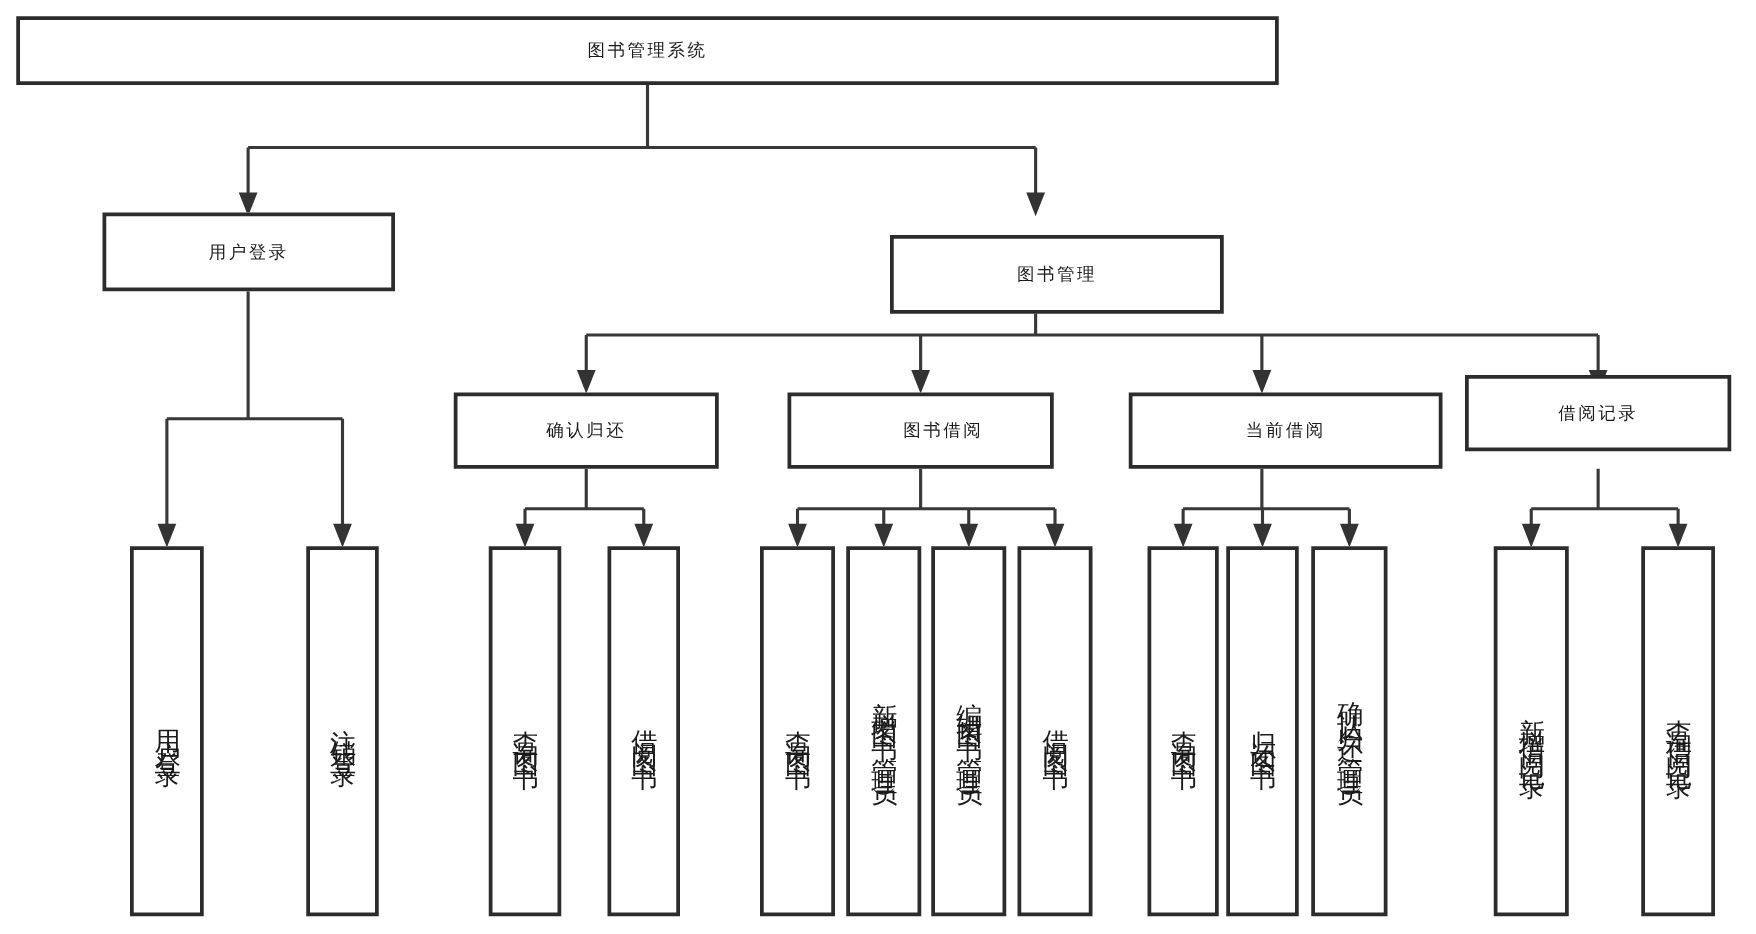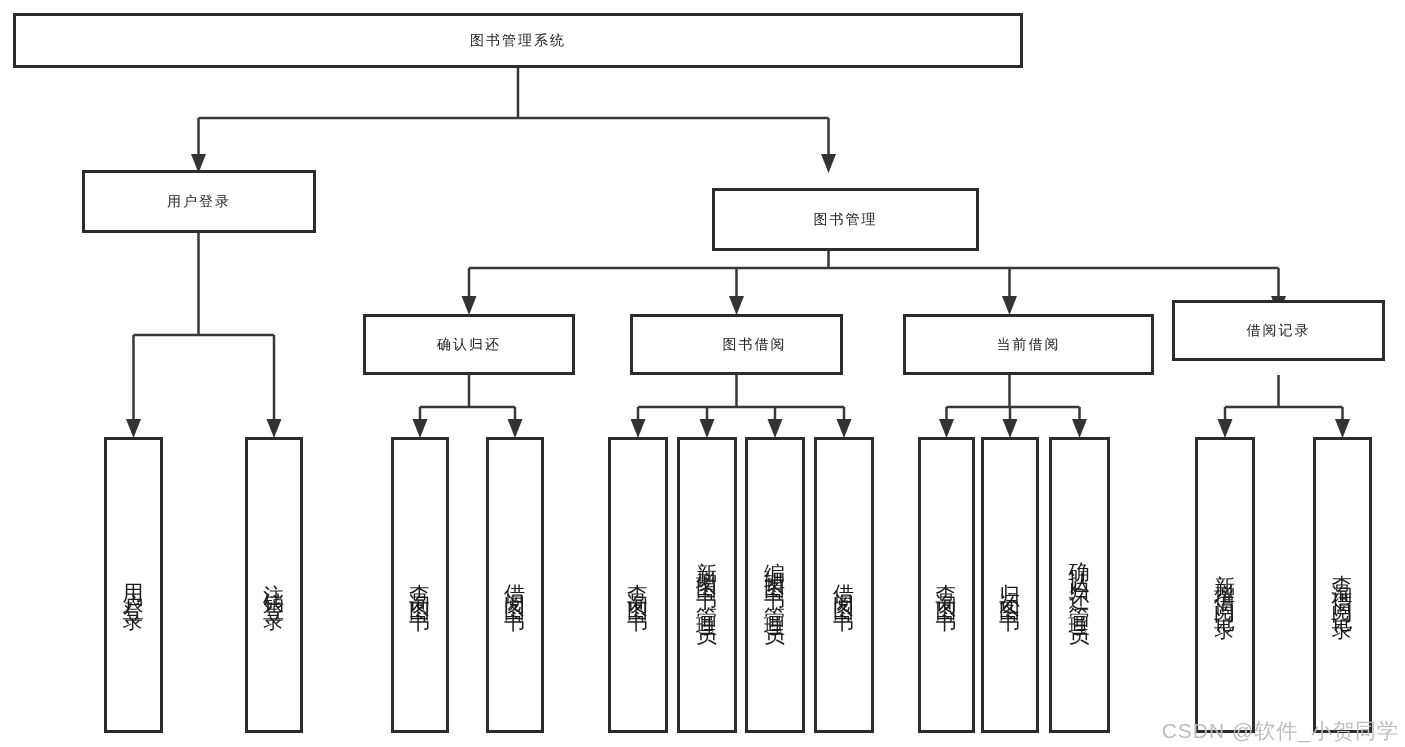--- a/index.html
+++ b/index.html
@@ -169,15 +169,14 @@
     <span>确认归还（管理员）</span>
   </div>
 
   <div class="vbox" style="left:1195px; width:60px;">
     <span>新增借阅记录</span>
   </div>
   <div class="vbox" style="left:1313px; width:59px;">
     <span>查询借阅记录</span>
   </div>
 
-  <div class="watermark">CSDN @软件_小贺同学</div>
 
 </div>
 
 </body></html>

